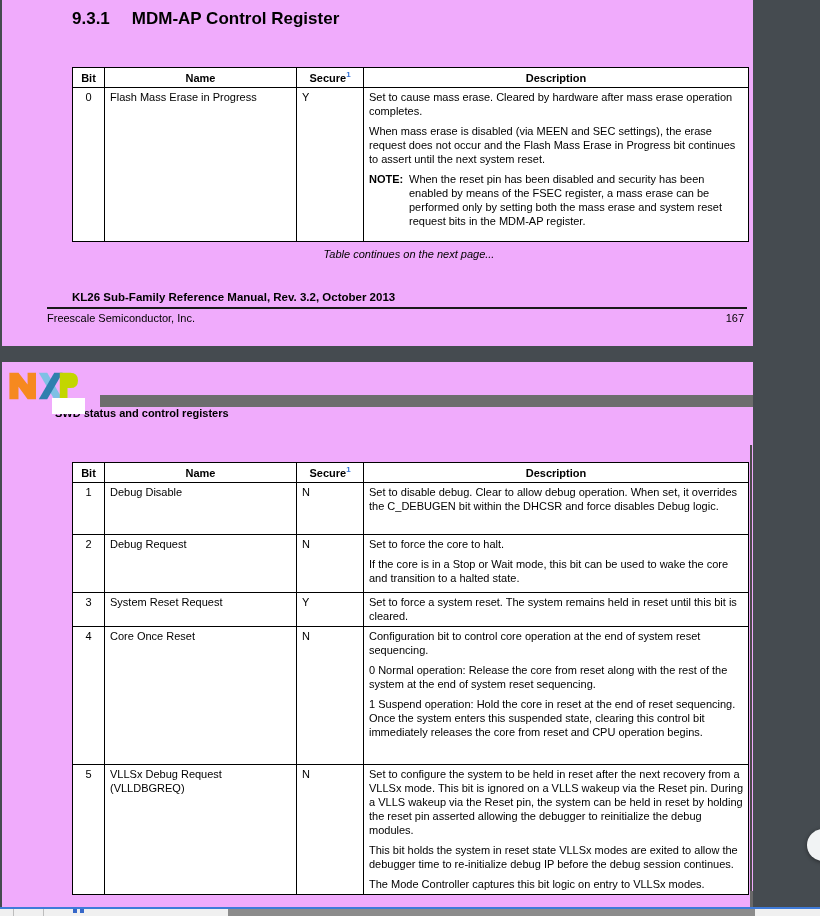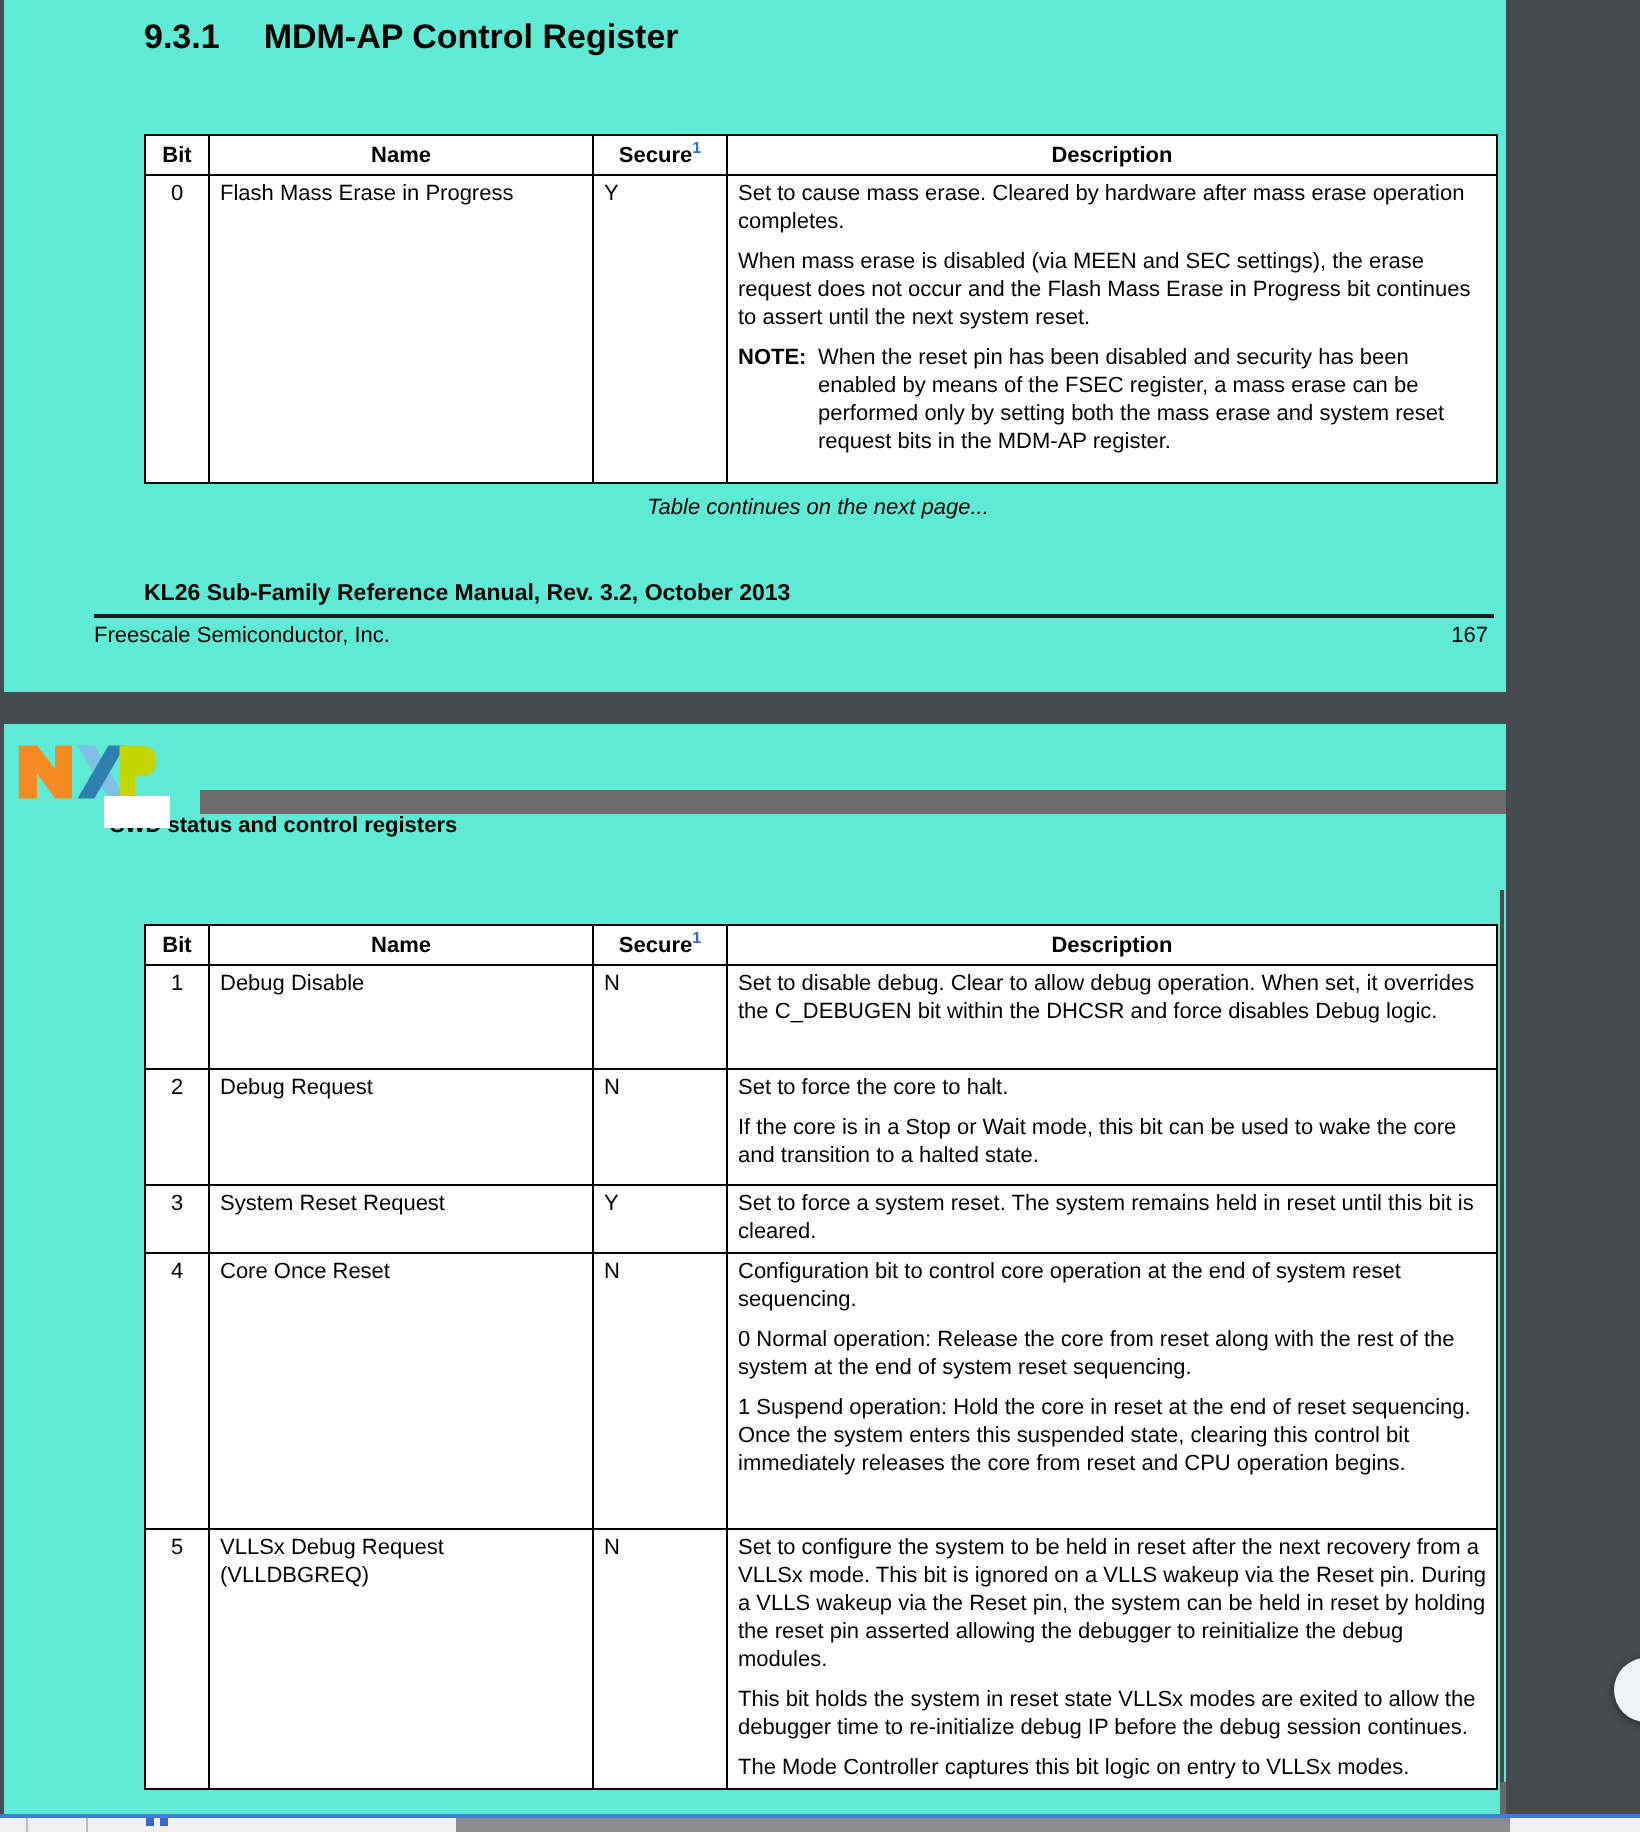--- a/index.html
+++ b/index.html
@@ -2,21 +2,21 @@
 <html><head>
 <meta charset="utf-8">
 <style>
   html,body { margin:0; padding:0; }
   body {
     width:820px; height:916px; position:relative; overflow:hidden;
     background:#454b50;
     font-family:"Liberation Sans", sans-serif;
     color:#000;
   }
-  .page { position:absolute; left:2px; width:751px; background:#5eead4; }
+  .page { position:absolute; left:2px; width:751px; background:#f0abfc; }
   #page1 { top:0; height:346px; }
   #page2 { top:362px; height:554px; overflow:hidden; }
 
   
   .section-heading { position:absolute; left:70px; top:9px; font-size:17px; font-weight:bold; white-space:nowrap; }
   .section-heading .num { margin-right:22px; }
   .tbl-caption { position:absolute; left:70px; width:674px; text-align:center; font-size:12px; font-weight:bold; white-space:nowrap; }
   #caption1 { top:41px;margin-top:40px; }
   #caption2 { top:75px; }
   .tbl-caption .cap-label { margin-right:9px; }

